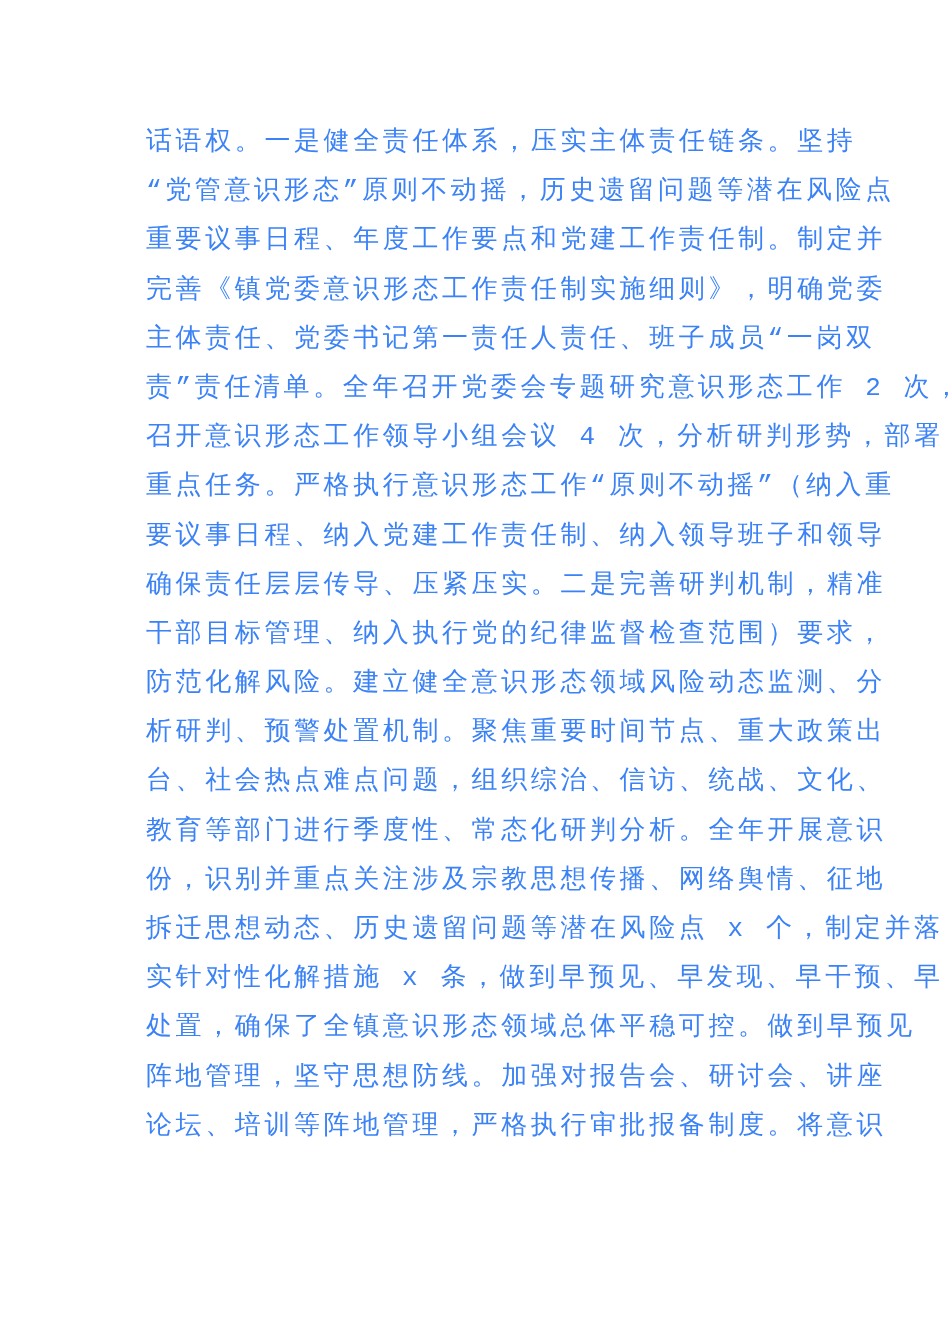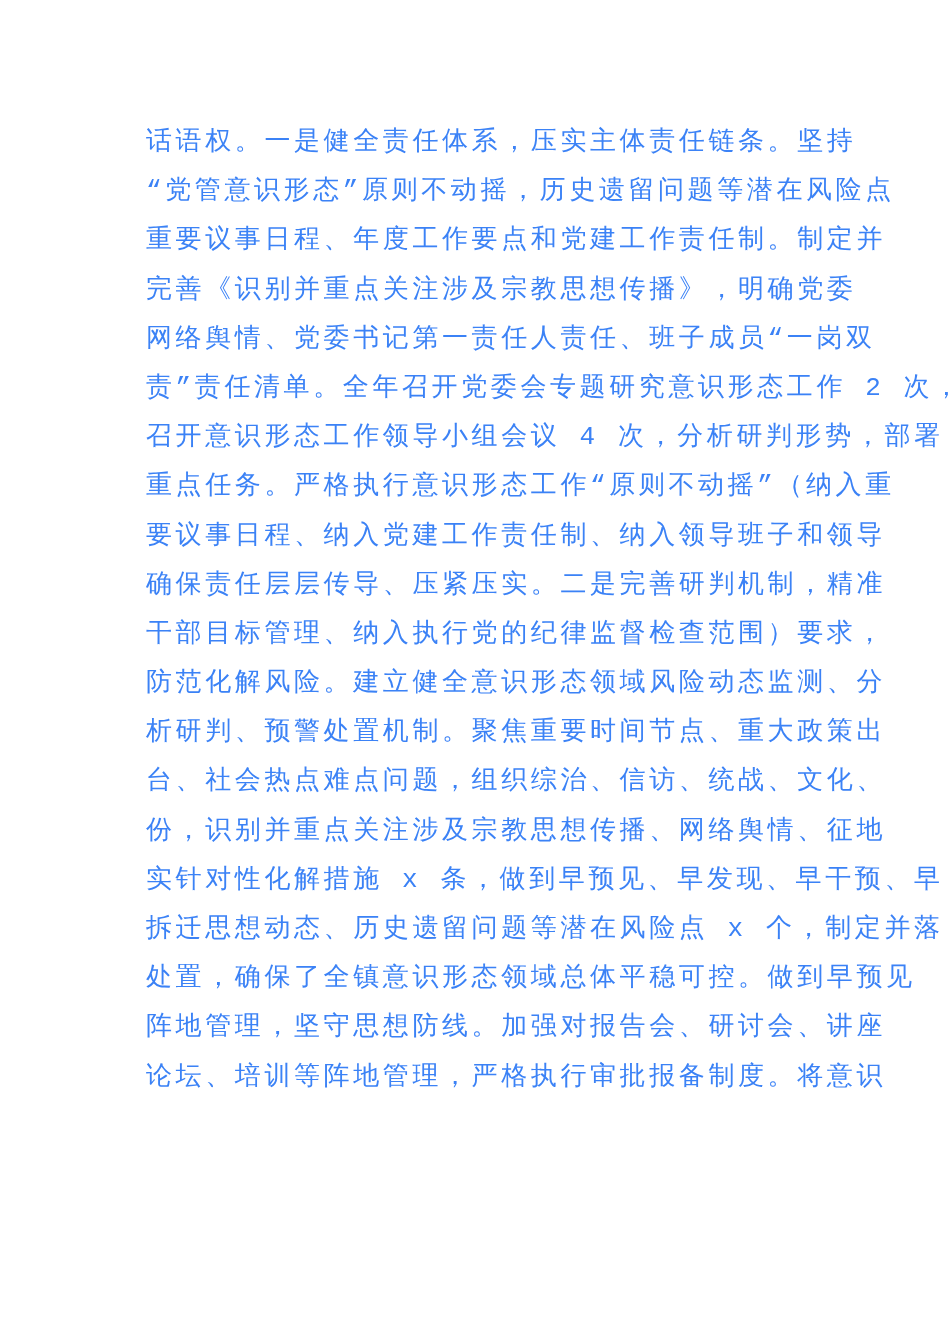--- a/index.html
+++ b/index.html
@@ -46,31 +46,32 @@
     }
   </style>
 </head>
 <body>
 
 <div class="page">
   <div class="body-text">
     <span class="line">话语权。一是健全责任体系，压实主体责任链条。坚持</span>
     <span class="line">“党管意识形态”原则不动摇，历史遗留问题等潜在风险点</span>
     <span class="line">重要议事日程、年度工作要点和党建工作责任制。制定并</span>
-    <span class="line">完善《识别并重点关注涉及宗教思想传播》，明确党委</span>
-    <span class="line">网络舆情、党委书记第一责任人责任、班子成员“一岗双</span>
+    <span class="line">完善《镇党委意识形态工作责任制实施细则》，明确党委</span>
+    <span class="line">主体责任、党委书记第一责任人责任、班子成员“一岗双</span>
     <span class="line">责”责任清单。全年召开党委会专题研究意识形态工作 2 次，</span>
     <span class="line">召开意识形态工作领导小组会议 4 次，分析研判形势，部署</span>
     <span class="line">重点任务。严格执行意识形态工作“原则不动摇”（纳入重</span>
     <span class="line">要议事日程、纳入党建工作责任制、纳入领导班子和领导</span>
     <span class="line">确保责任层层传导、压紧压实。二是完善研判机制，精准</span>
     <span class="line">干部目标管理、纳入执行党的纪律监督检查范围）要求，</span>
     <span class="line">防范化解风险。建立健全意识形态领域风险动态监测、分</span>
     <span class="line">析研判、预警处置机制。聚焦重要时间节点、重大政策出</span>
     <span class="line">台、社会热点难点问题，组织综治、信访、统战、文化、</span>
+    <span class="line">教育等部门进行季度性、常态化研判分析。全年开展意识</span>
     <span class="line">份，识别并重点关注涉及宗教思想传播、网络舆情、征地</span>
+    <span class="line">拆迁思想动态、历史遗留问题等潜在风险点 x 个，制定并落</span>
     <span class="line">实针对性化解措施 x 条，做到早预见、早发现、早干预、早</span>
-    <span class="line">拆迁思想动态、历史遗留问题等潜在风险点 x 个，制定并落</span>
     <span class="line">处置，确保了全镇意识形态领域总体平稳可控。做到早预见</span>
     <span class="line">阵地管理，坚守思想防线。加强对报告会、研讨会、讲座</span>
     <span class="line last">论坛、培训等阵地管理，严格执行审批报备制度。将意识</span>
   </div>
 </div>
 
 </body></html>

